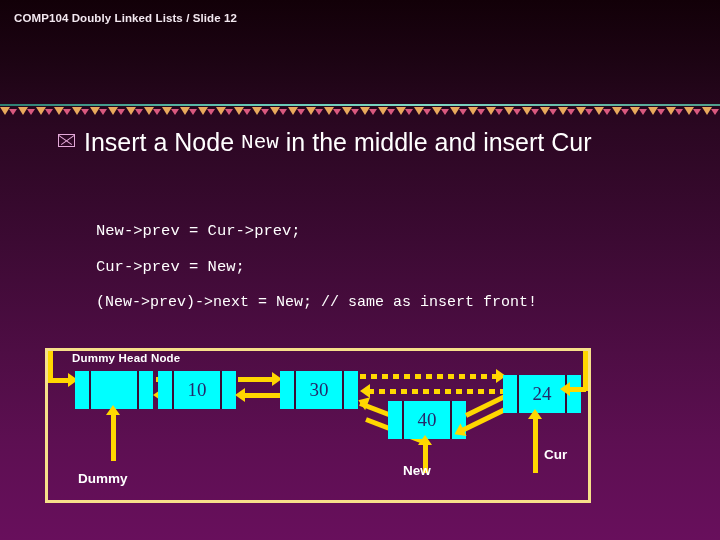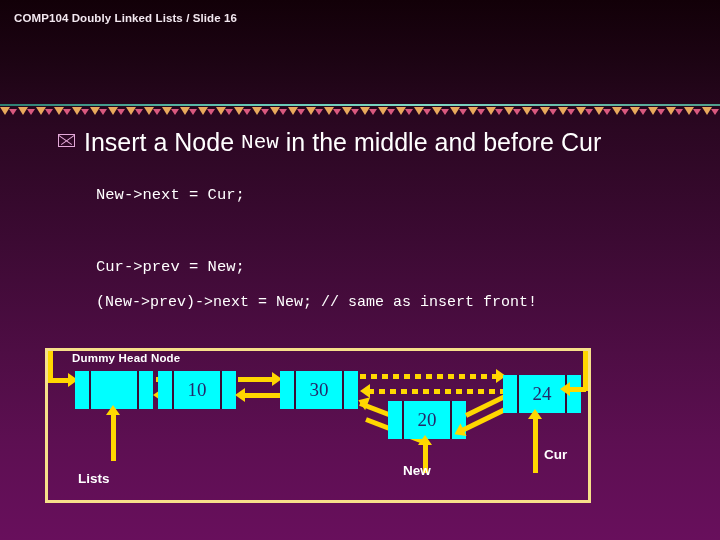--- a/index.html
+++ b/index.html
@@ -83,21 +83,21 @@
     background-image:repeating-linear-gradient(to right,#ffd700 0 6px,transparent 6px 11px);}
   .diag{position:absolute;height:5px;background:#ffd700;transform-origin:0 50%;}
 
   .ptr-label{position:absolute;font-size:13.5px;font-weight:bold;color:#ffffff;}
 </style>
 </head>
 <body>
 
 <div class="slide">
 
-  <div id="header-title">COMP104 Doubly Linked Lists / Slide 16</div>
+  <div id="header-title">COMP104 Doubly Linked Lists / Slide 12</div>
 
   <div id="divider">
     <div class="line"></div>
     <div class="tri-row">
         <div class="tri a" style="left: 0px;"></div>
         <div class="tri b" style="left: 9px;"></div>
         <div class="tri a" style="left: 18px;"></div>
         <div class="tri b" style="left: 27px;"></div>
         <div class="tri a" style="left: 36px;"></div>
         <div class="tri b" style="left: 45px;"></div>
@@ -172,24 +172,24 @@
         <div class="tri a" style="left: 666px;"></div>
         <div class="tri b" style="left: 675px;"></div>
         <div class="tri a" style="left: 684px;"></div>
         <div class="tri b" style="left: 693px;"></div>
         <div class="tri a" style="left: 702px;"></div>
         <div class="tri b" style="left: 711px;"></div>
       </div>
   </div>
 
   <div id="bullet-line">
-    <span id="bullet-marker"></span><span class="ttxt">Insert a Node </span><span class="tmono">New</span><span class="ttxt"> in the middle and before Cur</span>
+    <span id="bullet-marker"></span><span class="ttxt">Insert a Node </span><span class="tmono">New</span><span class="ttxt"> in the middle and insert Cur</span>
   </div>
 
-  <div class="code-line" id="code-0">New-&gt;next = Cur;</div>
+  <div class="code-line" id="code-1">New-&gt;prev = Cur-&gt;prev;</div>
   <div class="code-line" id="code-2">Cur-&gt;prev = New;</div>
   <div class="code-line" id="code-3">(New-&gt;prev)-&gt;next = New; // same as insert front!</div>
 
   <div id="dummy-label">Dummy Head Node</div>
 
   <div id="diagram">
 
     <div class="ln vbar" style="left:0px;top:0px;height:30px;"></div>
     <div class="ln hbar" style="left:0px;top:27px;width:22px;"></div>
     <div class="head-r" style="left:20px;top:22px;"></div>
@@ -227,42 +227,42 @@
     <div class="dotted" style="left:320px;top:38px;width:140px;"></div>
     <div class="head-l" style="left:312px;top:33px;"></div>
 
     <div class="diag" style="left:312px;top:50px;width:66px;transform:rotate(21deg);"></div>
     <div class="head-r" style="left:372px;top:66px;transform:rotate(21deg);"></div>
     <div class="diag" style="left:318px;top:66px;width:66px;transform:rotate(21deg);"></div>
     <div class="head-l" style="left:310px;top:44px;transform:rotate(21deg);"></div>
 
     <div class="node" style="left:340px;top:50px;width:78px;">
       <div class="cell prev"></div>
-      <div class="cell data">20</div>
+      <div class="cell data">40</div>
       <div class="cell next"></div>
     </div>
 
     <div class="diag" style="left:418px;top:62px;width:62px;transform:rotate(-26deg);"></div>
     <div class="head-r" style="left:470px;top:28px;transform:rotate(-26deg);"></div>
     <div class="diag" style="left:412px;top:78px;width:62px;transform:rotate(-26deg);"></div>
     <div class="head-l" style="left:406px;top:74px;transform:rotate(-26deg);"></div>
 
     <div class="node" style="left:455px;top:24px;width:78px;">
       <div class="cell prev"></div>
       <div class="cell data">24</div>
       <div class="cell next"></div>
     </div>
 
     <div class="ln vbar" style="left:535px;top:0px;height:40px;"></div>
     <div class="ln hbar" style="left:520px;top:36px;width:18px;"></div>
     <div class="head-l" style="left:512px;top:31px;"></div>
 
     <div class="ln vbar" style="left:63px;top:62px;height:48px;"></div>
     <div class="head-u" style="left:58px;top:54px;"></div>
-    <div class="ptr-label" style="left:30px;top:120px;">Lists</div>
+    <div class="ptr-label" style="left:30px;top:120px;">Dummy</div>
 
     <div class="ln vbar" style="left:375px;top:92px;height:30px;"></div>
     <div class="head-u" style="left:370px;top:84px;"></div>
     <div class="ptr-label" style="left:355px;top:112px;">New</div>
 
     <div class="ln vbar" style="left:485px;top:66px;height:56px;"></div>
     <div class="head-u" style="left:480px;top:58px;"></div>
     <div class="ptr-label" style="left:468px;top:96px;margin-left:28px;">Cur</div>
 
   </div>

